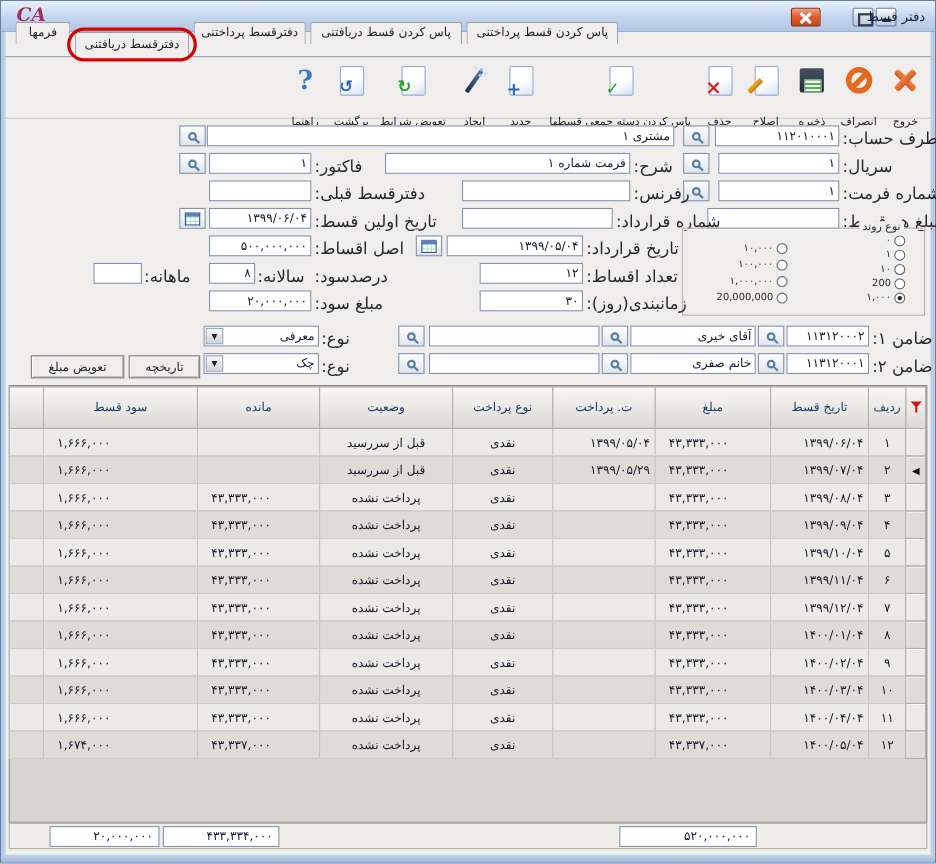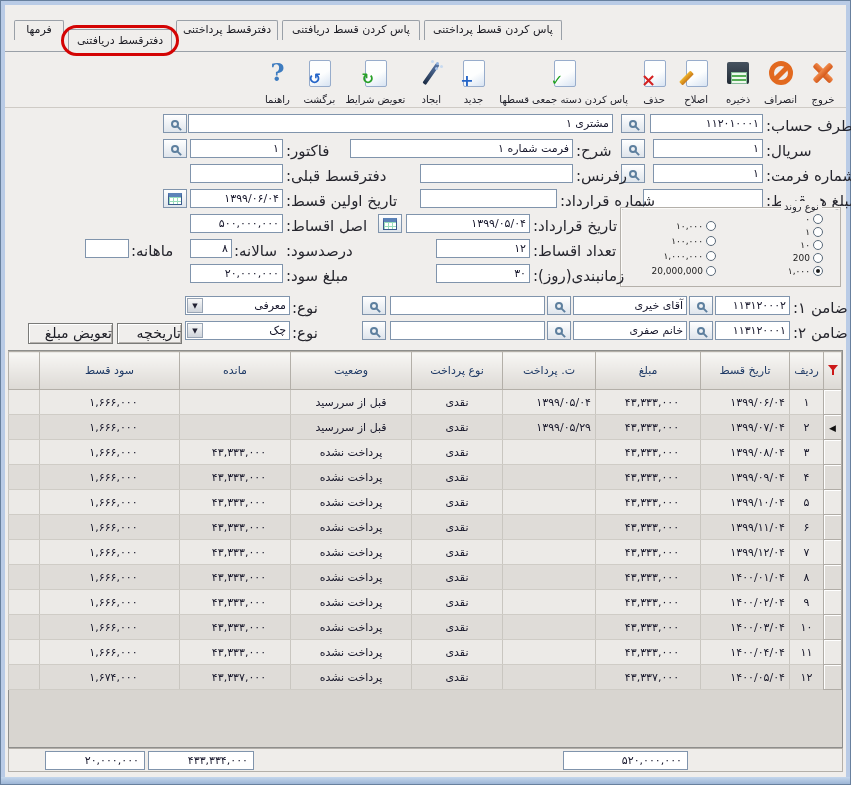--- a/index.html
+++ b/index.html
@@ -28,21 +28,21 @@
 .tab:nth-of-type(2){left:68px;width:104px}
 .tab:nth-of-type(3){left:176px;width:102px}
 .tab:nth-of-type(4){left:282px;width:138px}
 .tab:nth-of-type(5){left:424px;width:138px}
 .tab.on{top:29px;height:23px;line-height:22px;z-index:2}
 .oval{position:absolute;left:61px;top:25px;width:118px;height:31px;border:3px solid #d40404;border-radius:16px;z-index:3}
 
 .toolbar{position:absolute;left:5px;top:55px;width:841px;height:53px;display:flex;align-items:flex-start;
   gap:2px;padding:2px 3px 0 0;border-bottom:1px solid #cfcbc6}
 .tool{display:flex;flex-direction:column;align-items:center;height:50px;padding:1px 4px;min-width:40px;cursor:default}
-.tlabel{white-space:nowrap;font-size:10px;color:#20202a;margin-top:6px}
+.tlabel{white-space:nowrap;font-size:10px;color:#20202a;margin-top:18px}
 .ic{position:relative;width:30px;height:30px;flex:none}
 
 .ic-edit::before,.ic-del::before,.ic-passall::before,.ic-new::before,.ic-burn::before,.ic-swap::before,.ic-back::before{
   content:"";position:absolute;right:3px;top:2px;width:20px;height:25px;border-radius:2px;
   background:linear-gradient(150deg,#fdfefe 55%,#d7e3f2);border:1px solid #97accb}
 .ic-new::after{content:"+";position:absolute;left:2px;bottom:-2px;color:#2565c8;font-size:16px;font-weight:bold}
 .ic-passall::after{content:"✓";position:absolute;left:2px;bottom:-1px;color:#1ca01c;font-size:15px;font-weight:bold}
 .ic-del::after{content:"×";position:absolute;left:2px;bottom:-2px;color:#d42222;font-size:18px;font-weight:bold}
 .ic-swap::after{content:"↻";position:absolute;left:1px;bottom:0;color:#28a028;font-size:15px;font-weight:bold}
 .ic-back::after{content:"↺";position:absolute;left:4px;bottom:0;color:#2565c8;font-size:15px;font-weight:bold}
@@ -74,21 +74,21 @@
   justify-content:center;background:linear-gradient(#ffffff,#dfe5ec);cursor:default}
 .mag{width:8px;height:8px;border:2px solid #5d7f9e;border-radius:50%;position:relative}
 .mag::after{content:"";position:absolute;width:6px;height:2px;background:#5d7f9e;transform:rotate(45deg);right:-5px;bottom:-3px}
 .cal{width:14px;height:12px;border:1px solid #3a5a8c;border-top:4px solid #5b82b8;background:
   linear-gradient(90deg,#9db 1px,transparent 1px) 0 0/4px 4px,
   linear-gradient(#9db 1px,transparent 1px) 0 0/4px 4px,#fff}
 .combo{position:absolute;height:19px;background:#fff;border:1px solid #8094ac}
 .cval{position:absolute;right:3px;top:0;line-height:17px;font-size:11px;color:#15152a}
 .carrow{position:absolute;left:1px;top:1px;bottom:1px;width:16px;background:linear-gradient(#f8f8f8,#cfd4db);
   border:1px solid #98a4b4;display:flex;align-items:center;justify-content:center;font-size:7px;color:#223}
-.pbtn{position:absolute;height:21px;background:#f0eeec;border:1px solid #7a7a78;font-size:14px;
+.pbtn{position:absolute;height:21px;background:#f0eeec;border:1px solid #7a7a78;font-size:11px;text-align:center;
   line-height:19px;color:#1c1c24;box-shadow:inset 1px 1px 0 #fff,inset -1px -1px 0 #b6b2ae;cursor:default}
 .rndbox{position:absolute;left:620px;top:207px;width:221px;height:80px;border:1px solid #b4b0aa;
   box-shadow:inset 1px 1px 0 #fbfaf8}
 .rndtitle{position:absolute;left:781px;top:201px;font-size:10px;color:#26262e;background:#f0eeec;padding:0 3px;z-index:2}
 .rcol{position:absolute;display:flex;flex-direction:column}
 .rcol.rgt{left:745px;top:213px;width:78px;gap:1px}
 .rcol.lft{left:638px;top:220px;width:78px;gap:3px}
 .ropt{display:flex;align-items:center;gap:3px;height:12px;font-size:9px;color:#222}
 .rad{width:10px;height:10px;border:1px solid #5a6a7a;border-radius:50%;background:#fff;flex:none;position:relative}
 .rad.on::after{content:"";position:absolute;inset:2px;background:#1c1c1c;border-radius:50%}
@@ -98,21 +98,21 @@
 th{height:22px;background:linear-gradient(#f8f7f5,#dcd9d4);border:1px solid #b3afa8;font-size:11px;
   font-weight:normal;color:#1f3a66;padding:12px 2px;overflow:hidden;white-space:nowrap}
 td{height:25px;font-size:11px;color:#17172a;border-left:1px solid #c9c6c0;border-bottom:1px solid #cfccc6;
   padding:0 4px;overflow:hidden;white-space:nowrap}
 tbody tr:nth-child(odd) td{background:#eceae7}
 tbody tr:nth-child(even) td{background:#dfdcd8}
 tbody td.c-pdate,tbody td.c-ptype{background:#fbfaf8}
 td.c-ind{background:#efedea;border:1px solid #b0aca6;box-shadow:inset 1px 1px 0 #fff;text-align:center;padding:0}
 td.c-row{text-align:center}
 td.c-date,td.c-pdate{text-align:right}
-td.c-amt,td.c-bal,td.c-int{text-align:center;padding-left:12px}
+td.c-amt,td.c-bal,td.c-int{text-align:left;padding-left:12px}
 td.c-ptype,td.c-status{text-align:center}
 .marker{visibility:hidden;font-size:9px;color:#111;line-height:1}
 .marker.on{visibility:visible}
 .funnel{display:none;position:relative;width:12px;height:11px;margin:0 auto}
 .funnel.on{display:block}
 .funnel::before{content:"";position:absolute;left:1px;top:0;width:0;height:0;border:5px solid transparent;border-top:6px solid #cc1818}
 .funnel::after{content:"";position:absolute;left:5px;top:5px;width:2px;height:5px;background:#cc1818}
 
 .totals{position:absolute;left:8px;top:748px;width:835px;height:24px;background:#efedea;border:1px solid #b3afa9}
 .tbox{position:absolute;top:2px;height:19px;background:#fff;border:1px solid #8094ac;font-size:11px;color:#15152a;
@@ -120,20 +120,27 @@
 .tb-int{left:36px;width:100px}
 .tb-bal{left:139px;width:106px}
 .tb-amt{left:554px;width:125px}
 .bstrip{position:absolute;left:1px;top:777px;width:849px;height:7px;background:linear-gradient(#c4d6ec,#9db6d6)}
 </style>
 </head>
 <body>
 
 <div class="window">
 
+  <div class="titlebar">
+    <span class="logo">CA</span>
+    <span class="wbtn btn-close"></span>
+    <span class="wbtn btn-max"></span>
+    <span class="wbtn btn-min"></span>
+    <span class="title">دفتر قسط</span>
+  </div>
 
   <div class="tabline"></div>
   <div>
 
       <div class="tab">فرمها</div>
 
       <div class="tab on">دفترقسط دریافتنی</div>
 
       <div class="tab">دفترقسط پرداختنی</div>
 

